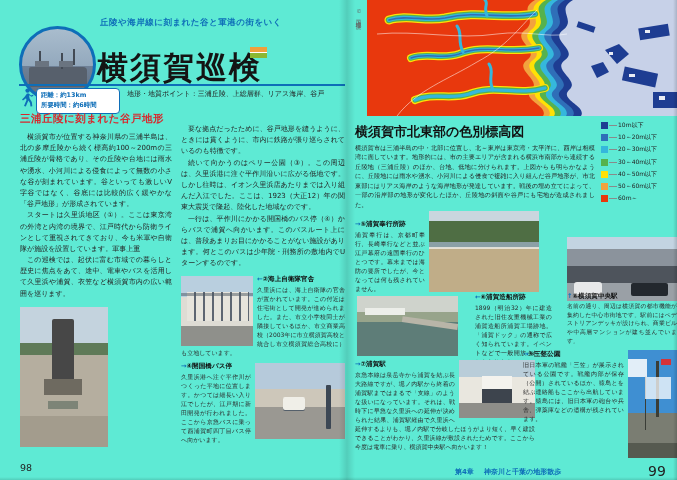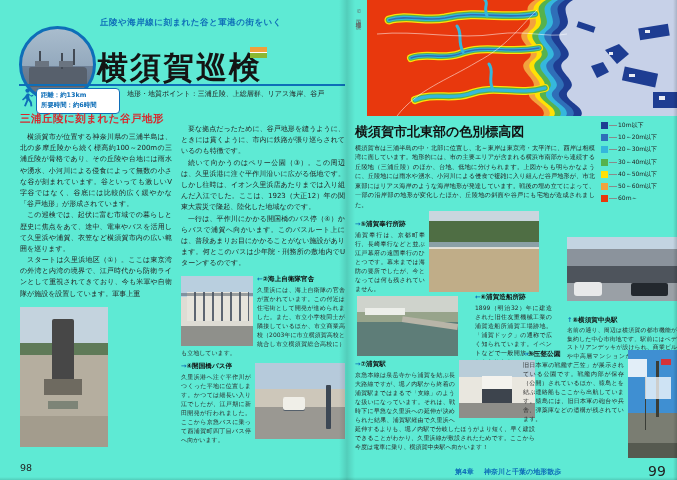--- a/index.html
+++ b/index.html
@@ -85,21 +85,21 @@
   .map-caption .t{font-size:13px;font-weight:bold;color:#111;margin-bottom:2px;}
   .map-caption .b{font-size:6.2px;line-height:1.52;color:#242424;text-align:justify;}
   .legend{position:absolute;left:601px;top:121px;width:74px;z-index:5;}
   .legend-row{display:flex;align-items:center;margin-bottom:3.2px;}
   .legend-row .sw{width:7px;height:7px;flex:0 0 7px;}
   .legend-row .ld{width:8px;height:1px;background:#8a8a8a;margin:0 1px;}
   .legend-row .ll{font-size:6px;color:#222;white-space:nowrap;}
   .b5{position:absolute;left:355px;top:220px;width:70px;z-index:5;}
   .b6{position:absolute;left:475px;top:293px;width:77px;z-index:5;}
   .b7{position:absolute;left:355px;top:360px;width:180px;z-index:5;}
-  .b8{position:absolute;left:567px;top:316px;width:110px;z-index:5;}
+  .b8{position:absolute;left:567px;top:292px;width:110px;z-index:5;}
   .b8 .cap{font-size:5.8px;}
   .b9{position:absolute;left:515px;top:350px;width:169px;z-index:5;padding-left:8px;}
   .footer-r{position:absolute;left:455px;top:467px;font-size:7px;font-weight:bold;color:#0e6eb8;z-index:45;}
   .footer-r .sp{display:inline-block;width:10px;}
   .pagenum-r{position:absolute;left:648px;top:463px;font-size:14px;color:#222;z-index:45;}
 </style>
 </head>
 <body>
 
 <div class="spread">
@@ -125,22 +125,22 @@
       <div>所要時間：約6時間</div>
     </div>
 
     <div class="info-text">
       <div>地形・地質ポイント：三浦丘陵、上総層群、リアス海岸、谷戸</div>
     </div>
 
     <div class="col1">
       <h2 class="article-heading">三浦丘陵に刻まれた谷戸地形</h2>
       <p class="body">横須賀市が位置する神奈川県の三浦半島は、北の多摩丘陵から続く標高約100～200mの三浦丘陵が骨格であり、その丘陵や台地には雨水や湧水、小河川による侵食によって無数の小さな谷が刻まれています。谷といっても激しいV字谷ではなく、谷底には比較的広く緩やかな「谷戸地形」が形成されています。</p>
+      <p class="body">スタートは久里浜地区（①）。ここは東京湾の外湾と内湾の境界で、江戸時代から防衛ラインとして重視されてきており、今も米軍や自衛隊が施設を設置しています。軍事上重</p>
       <p class="body">この巡検では、起伏に富む市域での暮らしと歴史に焦点をあて、途中、電車やバスを活用して久里浜や浦賀、衣笠など横須賀市内の広い範囲を巡ります。</p>
-      <p class="body">スタートは久里浜地区（①）。ここは東京湾の外湾と内湾の境界で、江戸時代から防衛ラインとして重視されてきており、今も米軍や自衛隊が施設を設置しています。軍事上重</p>
       <div class="perry-block">
         <div class="ph ph-perry"></div>
       </div>
     </div>
 
     <div class="col2">
       <p class="body">要な拠点だったために、谷戸地形を縫うように、ときには貫くように、市内に鉄路が張り巡らされているのも特徴です。</p>
       <p class="body">続いて向かうのはペリー公園（③）。この周辺は、久里浜港に注ぐ平作川沿いに広がる低地です。しかし往時は、イオン久里浜店あたりまでは入り組んだ入江でした。ここは、1923（大正12）年の関東大震災で隆起、陸化した地域なのです。</p>
       <p class="body">一行は、平作川にかかる開国橋のバス停（④）からバスで浦賀へ向かいます。このバスルート上には、普段あまりお目にかかることがない施設があります。何とこのバスは少年院・刑務所の敷地内でUターンするのです。</p>
 

